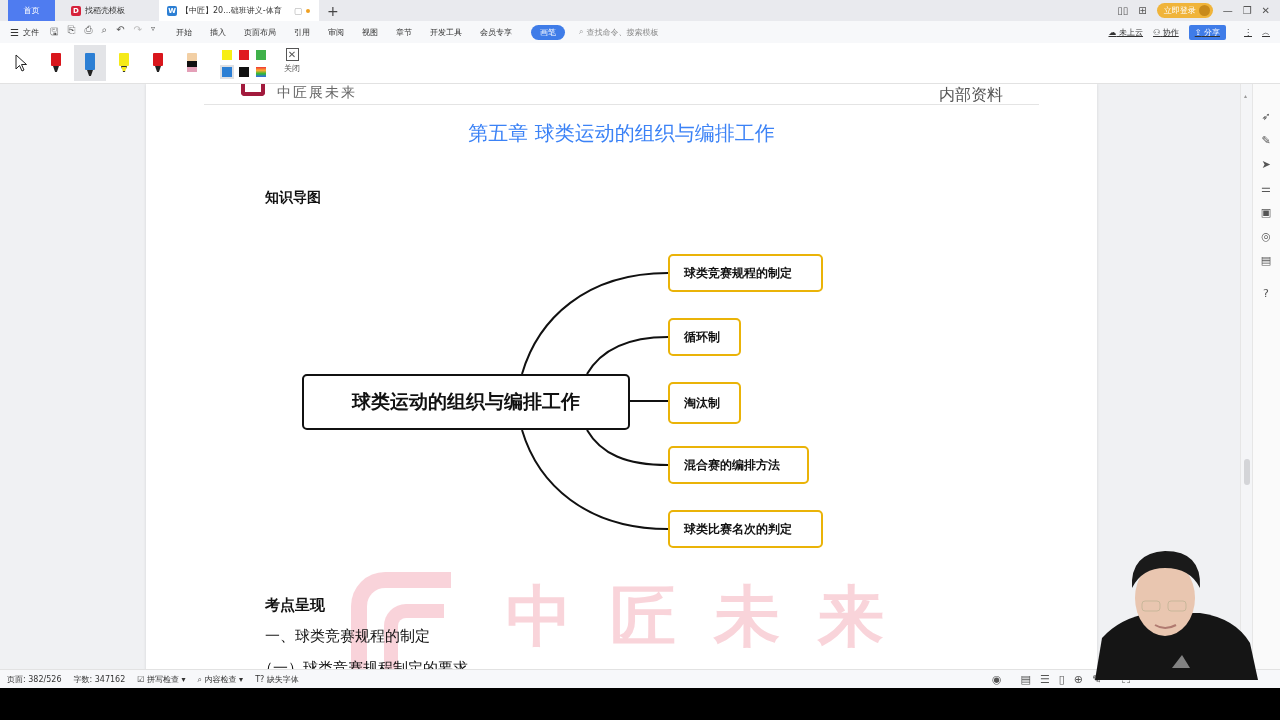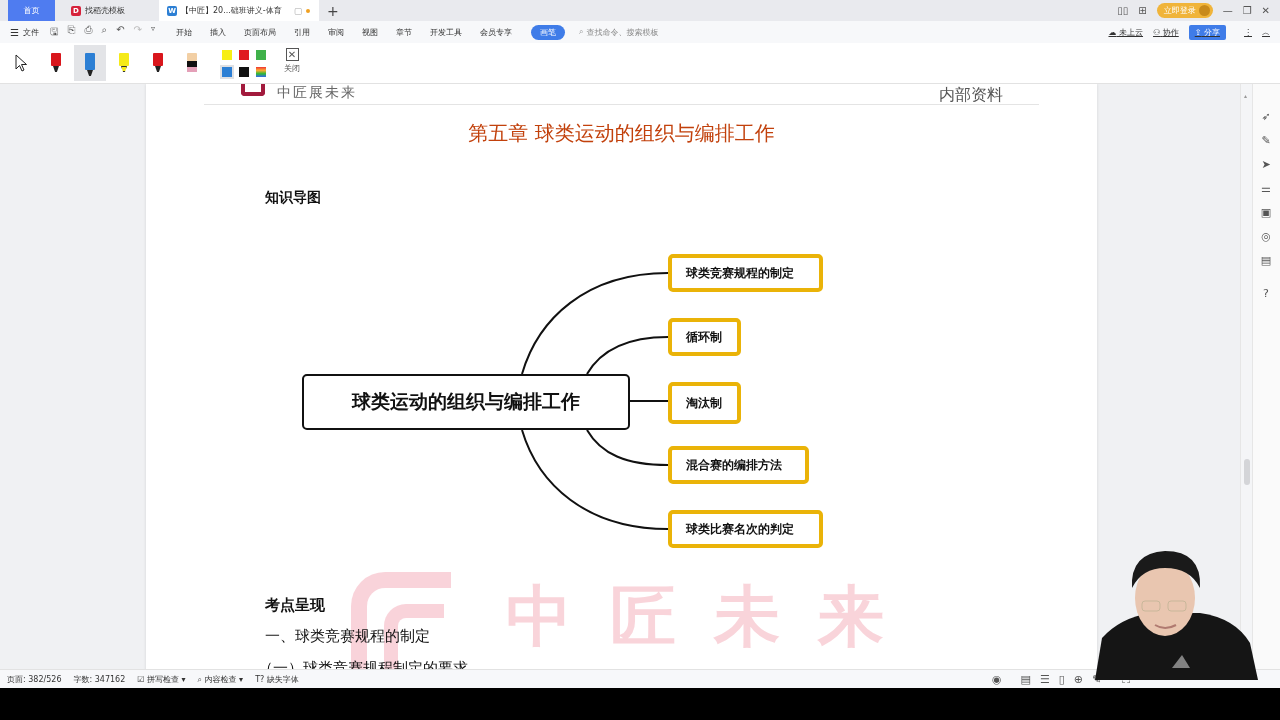--- a/index.html
+++ b/index.html
@@ -37,24 +37,24 @@
   .swatch { position: absolute; width: 10px; height: 10px; }
   .close-pen { position: absolute; left: 284px; top: 48px; text-align: center; font-size: 8px; color: #555; }
   .close-pen .x { width: 13px; height: 13px; border: 1px solid #555; margin: 0 auto 2px; font-size: 10px; line-height: 11px; }
   
   .docarea { position: absolute; left: 0; top: 84px; width: 1240px; height: 585px; background: #f0f1f3; overflow: hidden; }
   .page { position: absolute; left: 146px; top: 0; width: 951px; height: 600px; background: #fff; box-shadow: 0 0 3px rgba(0,0,0,0.12); }
   .hdr-logo { position: absolute; left: 95px; top: 0; font-family: "DejaVu Serif", serif; font-size: 14px; color: #666; display: flex; gap: 12px; letter-spacing: 2px; }
   .hdr-logo .mark { width: 24px; height: 12px; border-left: 4px solid #a21a3d; border-bottom: 4px solid #a21a3d; border-right: 4px solid #a21a3d; border-radius: 0 0 4px 4px; }
   .hdr-right { position: absolute; right: 94px; top: 1px; font-size: 16px; color: #555; }
   .hdr-line { position: absolute; left: 58px; right: 58px; top: 20px; height: 1px; background: #e4e4e4; }
-  .chapter { position: absolute; left: 0; width: 951px; top: 36px; text-align: center; font-family: "DejaVu Serif", serif; font-size: 20px; color: #c2410c; }
+  .chapter { position: absolute; left: 0; width: 951px; top: 36px; text-align: center; font-family: "DejaVu Serif", serif; font-size: 20px; color: #3b82f6; }
   .sec { position: absolute; left: 119px; font-family: "DejaVu Serif", serif; font-weight: bold; font-size: 14px; color: #111; }
   .para { position: absolute; left: 119px; font-family: "DejaVu Serif", serif; font-size: 15px; color: #111; }
-  .mm-node { position: absolute; border: 4px solid #eab308; border-radius: 5px; background: #fff; display: flex; align-items: center; padding-left: 14px; font-size: 12px; font-weight: bold; color: #111; }
+  .mm-node { position: absolute; border: 2px solid #eab308; border-radius: 5px; background: #fff; display: flex; align-items: center; padding-left: 14px; font-size: 12px; font-weight: bold; color: #111; }
   .mm-root { position: absolute; left: 156px; top: 290px; width: 328px; height: 56px; border: 2px solid #111; border-radius: 5px; background: #fff; display: flex; align-items: center; justify-content: center; font-size: 19px; font-weight: bold; color: #111; }
   .watermark { position: absolute; left: 195px; top: 488px; font-size: 66px; font-weight: bold; color: rgba(236,120,140,0.32); letter-spacing: 38px; white-space: nowrap; }
   .wm-arc { position: absolute; left: 205px; top: 488px; width: 100px; height: 100px; border-left: 16px solid rgba(236,120,140,0.32); border-top: 16px solid rgba(236,120,140,0.32); border-radius: 34px 0 0 0; }
   .wm-arc2 { position: absolute; left: 238px; top: 520px; width: 60px; height: 70px; border-left: 14px solid rgba(236,120,140,0.32); border-top: 14px solid rgba(236,120,140,0.32); border-radius: 22px 0 0 0; }
   
   .vscroll { position: absolute; left: 1240px; top: 84px; width: 12px; height: 585px; background: #f4f5f7; border-left: 1px solid #e6e6e6; }
   .vscroll .thumb { position: absolute; left: 3px; top: 375px; width: 6px; height: 26px; background: #d4d5d8; border-radius: 3px; }
   .rpanel { position: absolute; left: 1252px; top: 84px; width: 28px; height: 585px; background: #fafafa; border-left: 1px solid #e6e6e6; }
   .rp-icon { position: absolute; left: 6px; width: 14px; height: 14px; font-size: 11px; color: #555; text-align: center; line-height: 14px; }
   

